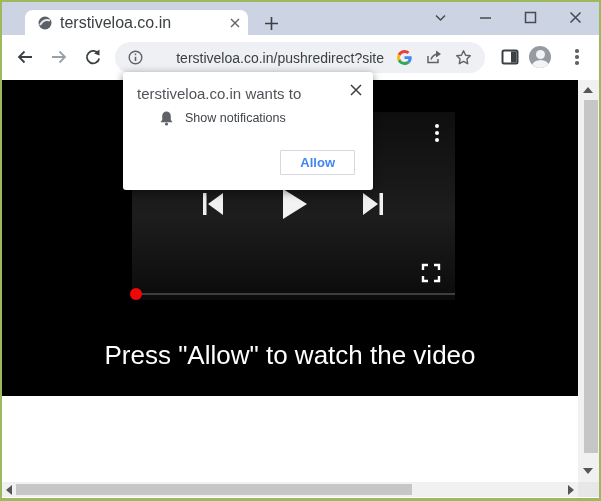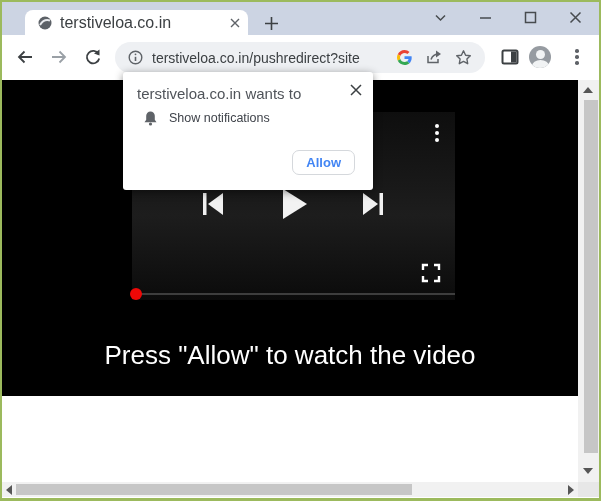--- a/index.html
+++ b/index.html
@@ -15,21 +15,21 @@
         border-radius:8px 8px 0 0; display:flex; align-items:center; padding:0 8px 0 13px; }
   .tab-title{ font-size:16px; color:#3c4043; flex:1; margin-left:8px; white-space:nowrap; overflow:hidden; }
   .icon-btn{ display:flex; align-items:center; justify-content:center; }
   .newtab{ position:absolute; left:261px; top:13px; width:16px; height:16px; }
   .winctl{ position:absolute; top:7px; width:16px; height:16px; }
   
   .toolbar{ position:absolute; left:0; top:33px; width:597px; height:45px; background:#fff; }
   .nav{ position:absolute; top:13px; width:18px; height:18px; }
   .omnibox{ position:absolute; left:113px; top:7px; width:370px; height:31px; background:#eef0f3;
             border-radius:15.5px; display:flex; align-items:center; padding:0 13px; }
-  .url{ font-size:14px; color:#3c4043; margin-left:9px; flex:1; white-space:nowrap; overflow:hidden; }
+  .url{ font-size:14px; color:#3c4043; margin-left:9px; flex:1; white-space:nowrap; overflow:hidden;text-align:right; }
   .ob-ic{ margin-left:13px; display:flex; align-items:center; }
   .avatar{ position:absolute; left:527px; top:11px; width:22px; height:22px; border-radius:50%;
            background:#969ba1; overflow:hidden; }
   .avatar .head{ position:absolute; left:6.5px; top:4px; width:9px; height:9px; border-radius:50%; background:#f1f3f4; }
   .avatar .body{ position:absolute; left:2.5px; top:14px; width:17px; height:12px; border-radius:50%; background:#f1f3f4; }
   .menu-dots{ position:absolute; left:568px; top:13px; width:14px; height:18px; display:flex;
               flex-direction:column; align-items:center; justify-content:center; gap:2.5px; }
   .menu-dots i{ width:3.5px; height:3.5px; border-radius:50%; background:#5f6368; }
   
   .content{ position:absolute; left:0; top:78px; width:597px; height:419px; background:#fff; }
@@ -53,26 +53,26 @@
   .tri{ width:0; height:0; position:absolute; }
   .tri-up{ left:5px; top:7px; border-left:5px solid transparent; border-right:5px solid transparent; border-bottom:6px solid #565656; }
   .tri-down{ left:5px; top:388px; border-left:5px solid transparent; border-right:5px solid transparent; border-top:6px solid #565656; }
   .tri-left{ left:4px; top:2.5px; border-top:5px solid transparent; border-bottom:5px solid transparent; border-right:6px solid #565656; }
   .tri-right{ left:566px; top:2.5px; border-top:5px solid transparent; border-bottom:5px solid transparent; border-left:6px solid #565656; }
   
   .popup{ position:absolute; left:121px; top:70px; width:250px; height:118px; background:#fff;
           border-radius:3px; box-shadow:0 2px 8px rgba(0,0,0,.45); z-index:50; }
   .popup-close{ position:absolute; right:11px; top:12px; width:12px; height:12px; }
   .popup-title{ position:absolute; left:14px; top:13px; font-size:15px; color:#50545a; }
-  .perm-row{ position:absolute; left:20px; top:38px; display:flex; align-items:center;text-align:center; }
+  .perm-row{ position:absolute; left:36px; top:38px; display:flex; align-items:center;text-align:center; }
   .perm-label{ margin-left:11px; font-size:12.5px; color:#3f434a; }
   .popup-btns{ position:absolute; right:18px; bottom:15px; display:flex; gap:8px; }
-  .popup-btn{ background:#fff; border:1px solid #d5d8dc; border-radius:7px; color:#4285f4;
+  .popup-btn{ background:#fff; border:1px solid #d5d8dc; border-radius:1px; color:#4285f4;
               font-family:"Liberation Sans", sans-serif; font-size:13px; font-weight:700;
-              padding:4px 13px; min-width:58px; height:25px; line-height:15px; cursor:pointer; }
+              padding:4px 19px; min-width:58px; height:25px; line-height:15px; cursor:pointer; }
 </style>
 </head>
 <body>
 
 <div class="frame">
 
   <div class="tabstrip">
     <div class="tab">
       <span class="icon-btn">
         <svg width="14" height="14" viewBox="0 0 14 14">

